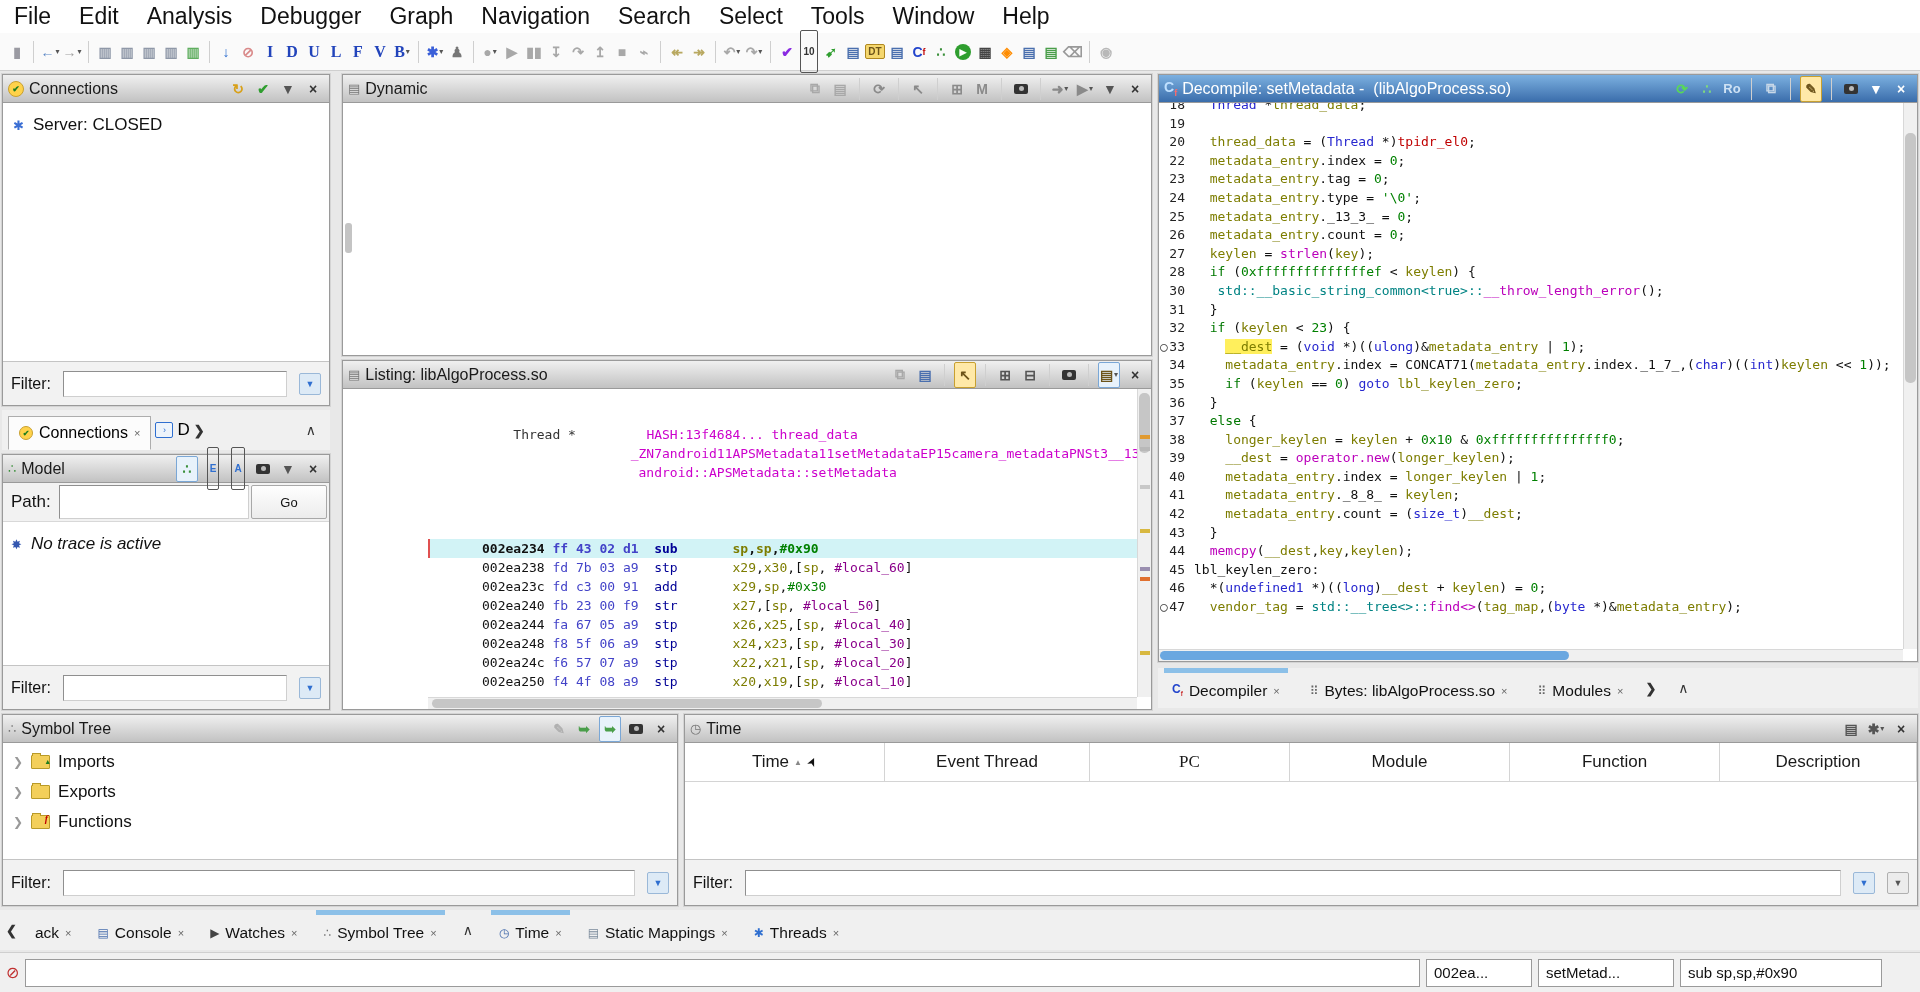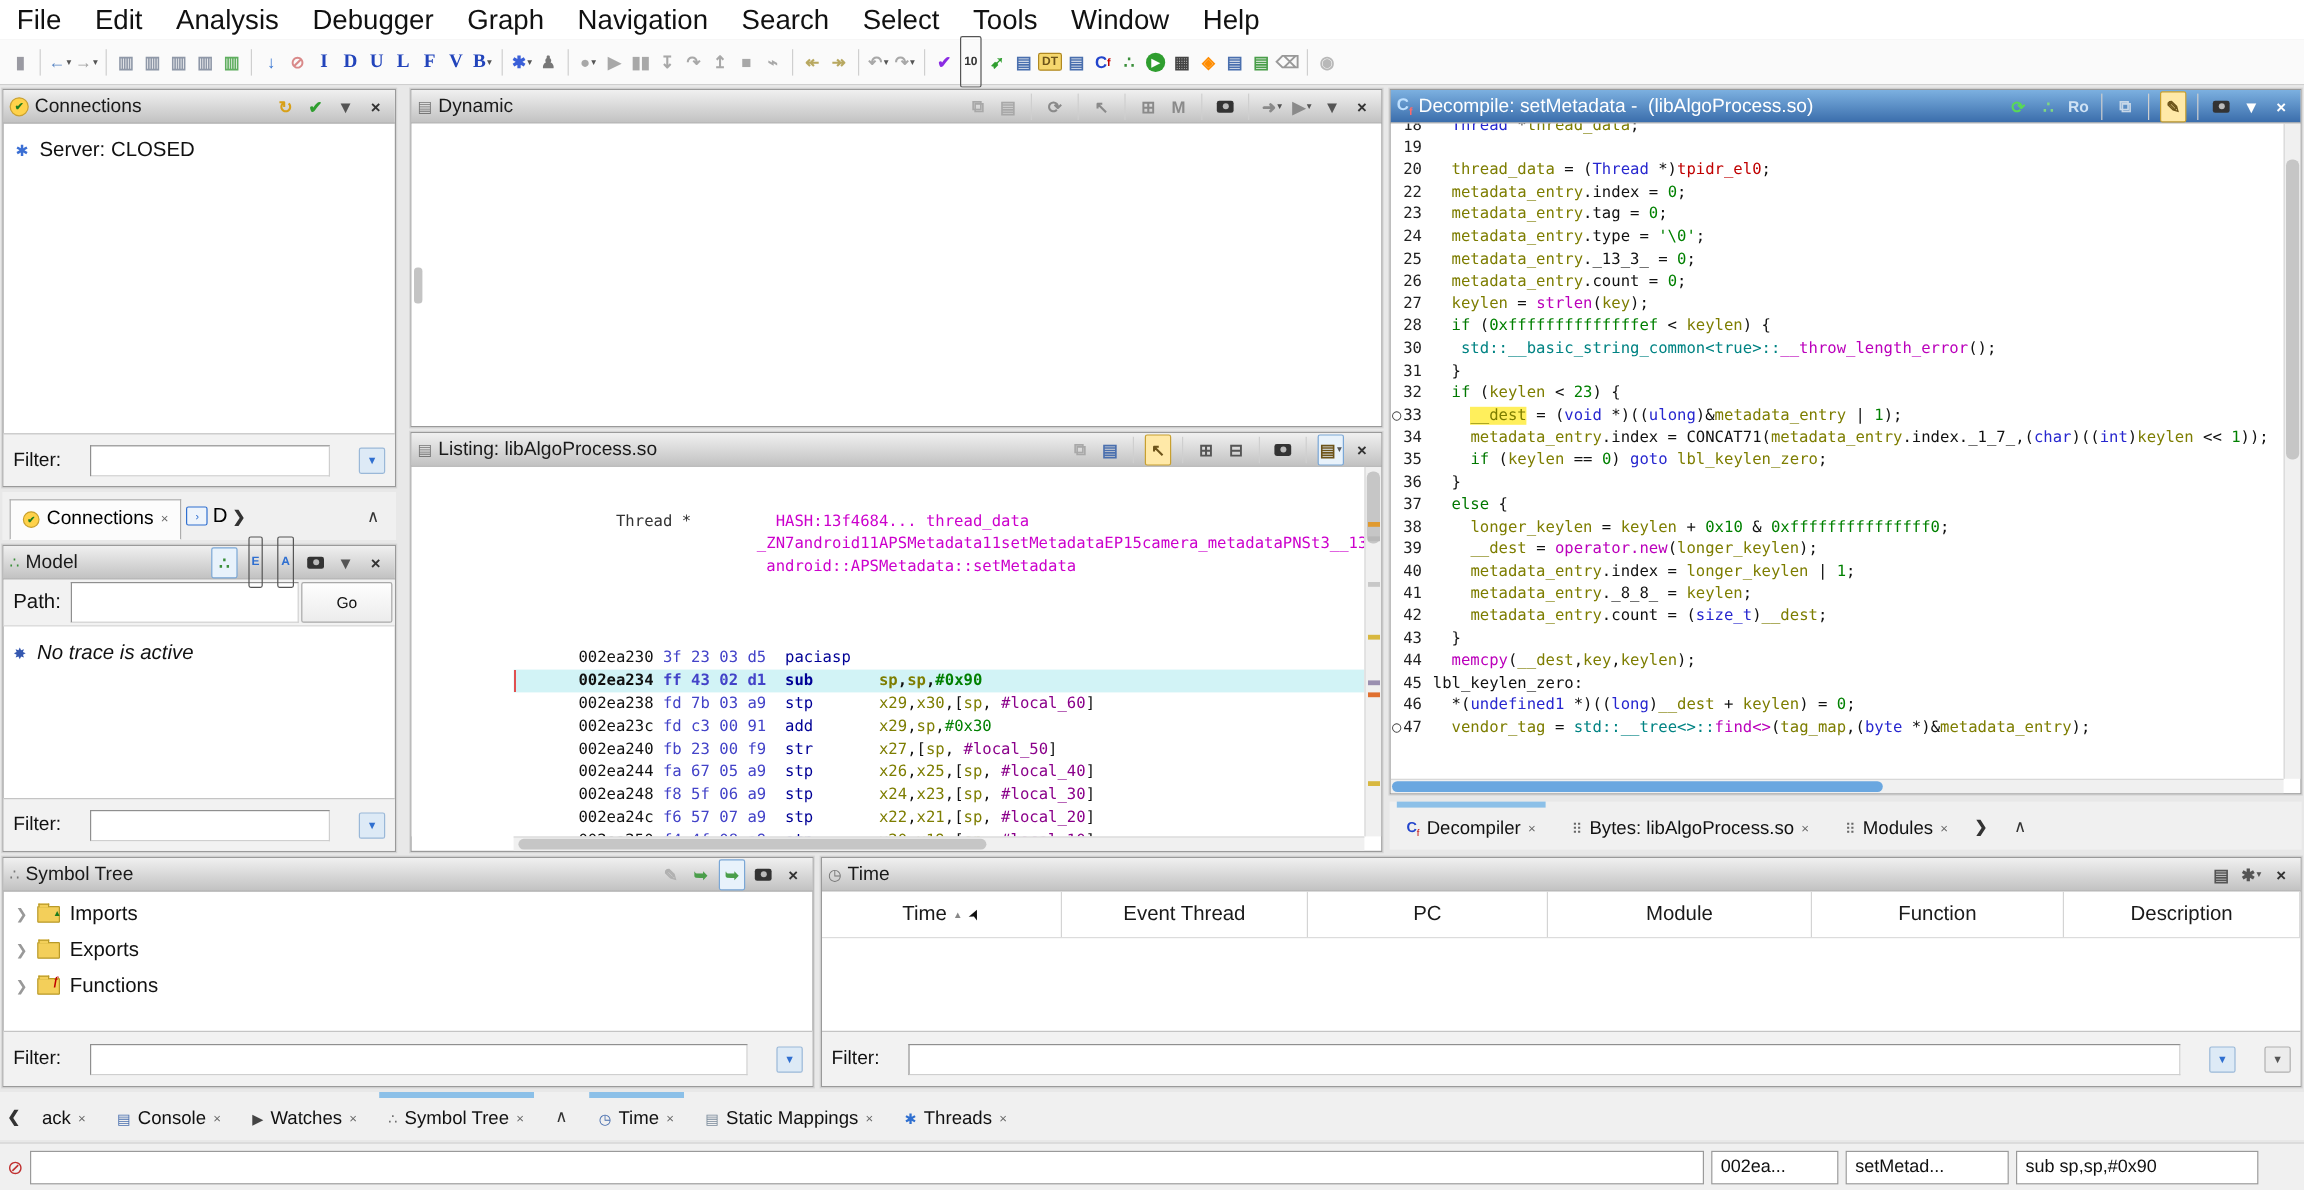--- a/index.html
+++ b/index.html
@@ -24,21 +24,21 @@
   .panel{position:absolute;background:#fff;border:1px solid #9a9a9a;box-shadow:0 0 0 1px #d4d4d4;box-sizing:border-box;}
   .phead{height:28px;background:linear-gradient(#f0f0f0,#c2c2c2);border-bottom:1px solid #9a9a9a;display:flex;align-items:center;padding:0 5px;gap:5px;box-sizing:border-box;}
   .phead.active{background:linear-gradient(#7cb0e0,#3a6dab);}
   .ptitle{font-size:16px;color:#1a1a1a;white-space:pre;}
   .phead.active .ptitle{color:#fff;}
   .picon{font-size:13px;color:#777;display:inline-flex;}
   .plug{width:14px;height:14px;border-radius:50%;background:#ffd24a;border:1px solid #c8a030;color:#1e7d1e;font-size:9px;display:inline-flex;align-items:center;justify-content:center;font-weight:bold;}
   .picons{margin-left:auto;display:flex;align-items:center;gap:3px;}
   .fcic{font-weight:bold;font-size:14px;}
   
-  .frow{position:absolute;left:0;right:0;bottom:0;height:44px;background:#f2f2f2;border-top:1px solid #c4c4c4;display:flex;align-items:center;padding:0 8px;gap:24px;box-sizing:border-box;}
+  .frow{position:absolute;left:0;right:0;bottom:0;height:44px;background:#f2f2f2;border-top:1px solid #c4c4c4;display:flex;align-items:center;padding:0 8px;gap:12px;box-sizing:border-box;}
   .flabel{font-size:16px;color:#111;}
   .sunken{background:#fff;border:1px solid #8f8f8f;border-bottom-color:#cfcfcf;border-right-color:#cfcfcf;height:26px;box-sizing:border-box;}
   .frow .sunken{flex:1;}
   .ficon{width:20px;height:20px;border:1px solid #9ab8d8;background:#ddeaf6;color:#2f6fd0;font-size:9px;display:flex;align-items:center;justify-content:center;border-radius:2px;}
   .lrow{font:13px/19px "DejaVu Sans Mono",monospace;white-space:pre;padding-left:54px;}
   .lrow.sel{background:#d2f3f6;box-shadow:inset 2px 0 0 #e05050;font-weight:bold;}
   .pl{color:#111}.addr{color:#111}.byte{color:#4343c8}.mn{color:#000096}.reg{color:#7d7d00}.imm{color:#008000}.loc{color:#8a008a}.sig{color:#cc00cc}.sig2{color:#333}
   .drow{font:13px/18.6px "DejaVu Sans Mono",monospace;white-space:pre;position:relative;}
   .dnum{display:inline-block;width:26px;text-align:right;color:#222;padding-right:9px;}
   .dmark{position:absolute;left:1px;color:#444;}
@@ -427,21 +427,20 @@
         </span>
     </div>
     <div id="listing-body" style="position:absolute;top:28px;left:0;right:14px;bottom:12px;overflow:hidden;background:#fff;">
       <div id="listing-rows" style="position:absolute;left:85px;top:36px;right:0;">
           <div class="lrow"><span class="pl">    </span><span class="sig2">Thread *</span><span class="pl">         </span><span class="sig">HASH:13f4684... thread_data</span></div>
           <div class="lrow"><span class="pl">                   </span><span class="sig">_ZN7android11APSMetadata11setMetadataEP15camera_metadataPNSt3__13mapIN</span></div>
           <div class="lrow"><span class="pl">                    </span><span class="sig">android::APSMetadata::setMetadata</span></div>
           <div class="lrow">&nbsp;</div>
           <div class="lrow">&nbsp;</div>
           <div class="lrow">&nbsp;</div>
-          <div class="lrow"><span class="addr">002ea230</span><span class="pl"> </span><span class="byte">3f 23 03 d5</span><span class="pl">  </span><span class="mn">paciasp</span></div>
           <div class="lrow sel"><span class="addr">002ea234</span><span class="pl"> </span><span class="byte">ff 43 02 d1</span><span class="pl">  </span><span class="mn">sub</span><span class="pl">       </span><span class="reg">sp</span><span class="pl">,</span><span class="reg">sp</span><span class="pl">,</span><span class="imm">#0x90</span></div>
           <div class="lrow"><span class="addr">002ea238</span><span class="pl"> </span><span class="byte">fd 7b 03 a9</span><span class="pl">  </span><span class="mn">stp</span><span class="pl">       </span><span class="reg">x29</span><span class="pl">,</span><span class="reg">x30</span><span class="pl">,[</span><span class="reg">sp</span><span class="pl">, </span><span class="loc">#local_60</span><span class="pl">]</span></div>
           <div class="lrow"><span class="addr">002ea23c</span><span class="pl"> </span><span class="byte">fd c3 00 91</span><span class="pl">  </span><span class="mn">add</span><span class="pl">       </span><span class="reg">x29</span><span class="pl">,</span><span class="reg">sp</span><span class="pl">,</span><span class="imm">#0x30</span></div>
           <div class="lrow"><span class="addr">002ea240</span><span class="pl"> </span><span class="byte">fb 23 00 f9</span><span class="pl">  </span><span class="mn">str</span><span class="pl">       </span><span class="reg">x27</span><span class="pl">,[</span><span class="reg">sp</span><span class="pl">, </span><span class="loc">#local_50</span><span class="pl">]</span></div>
           <div class="lrow"><span class="addr">002ea244</span><span class="pl"> </span><span class="byte">fa 67 05 a9</span><span class="pl">  </span><span class="mn">stp</span><span class="pl">       </span><span class="reg">x26</span><span class="pl">,</span><span class="reg">x25</span><span class="pl">,[</span><span class="reg">sp</span><span class="pl">, </span><span class="loc">#local_40</span><span class="pl">]</span></div>
           <div class="lrow"><span class="addr">002ea248</span><span class="pl"> </span><span class="byte">f8 5f 06 a9</span><span class="pl">  </span><span class="mn">stp</span><span class="pl">       </span><span class="reg">x24</span><span class="pl">,</span><span class="reg">x23</span><span class="pl">,[</span><span class="reg">sp</span><span class="pl">, </span><span class="loc">#local_30</span><span class="pl">]</span></div>
           <div class="lrow"><span class="addr">002ea24c</span><span class="pl"> </span><span class="byte">f6 57 07 a9</span><span class="pl">  </span><span class="mn">stp</span><span class="pl">       </span><span class="reg">x22</span><span class="pl">,</span><span class="reg">x21</span><span class="pl">,[</span><span class="reg">sp</span><span class="pl">, </span><span class="loc">#local_20</span><span class="pl">]</span></div>
           <div class="lrow"><span class="addr">002ea250</span><span class="pl"> </span><span class="byte">f4 4f 08 a9</span><span class="pl">  </span><span class="mn">stp</span><span class="pl">       </span><span class="reg">x20</span><span class="pl">,</span><span class="reg">x19</span><span class="pl">,[</span><span class="reg">sp</span><span class="pl">, </span><span class="loc">#local_10</span><span class="pl">]</span></div>
         </div>
     </div>
@@ -621,21 +620,21 @@
     </div>
     <div id="time-cols" style="position:absolute;top:28px;left:0;right:0;display:flex;border-bottom:1px solid #d4d4d4;background:#fff;">
         <div class="tcol" style="width: 200px;">
           <span>Time</span>
           <span class="sortic">▲</span>
           <span class="ptrcur">➤</span>
         </div>
         <div class="tcol" style="width: 205px;">
           <span>Event Thread</span>
         </div>
-        <div class="tcol" style="width: 200px;">
+        <div class="tcol" style="width: 200px; font-family: Liberation Serif, serif;">
           <span>PC</span>
         </div>
         <div class="tcol" style="width: 220px;">
           <span>Module</span>
         </div>
         <div class="tcol" style="width: 210px;">
           <span>Function</span>
         </div>
         <div class="tcol" style="width: 197px;">
           <span>Description</span>

